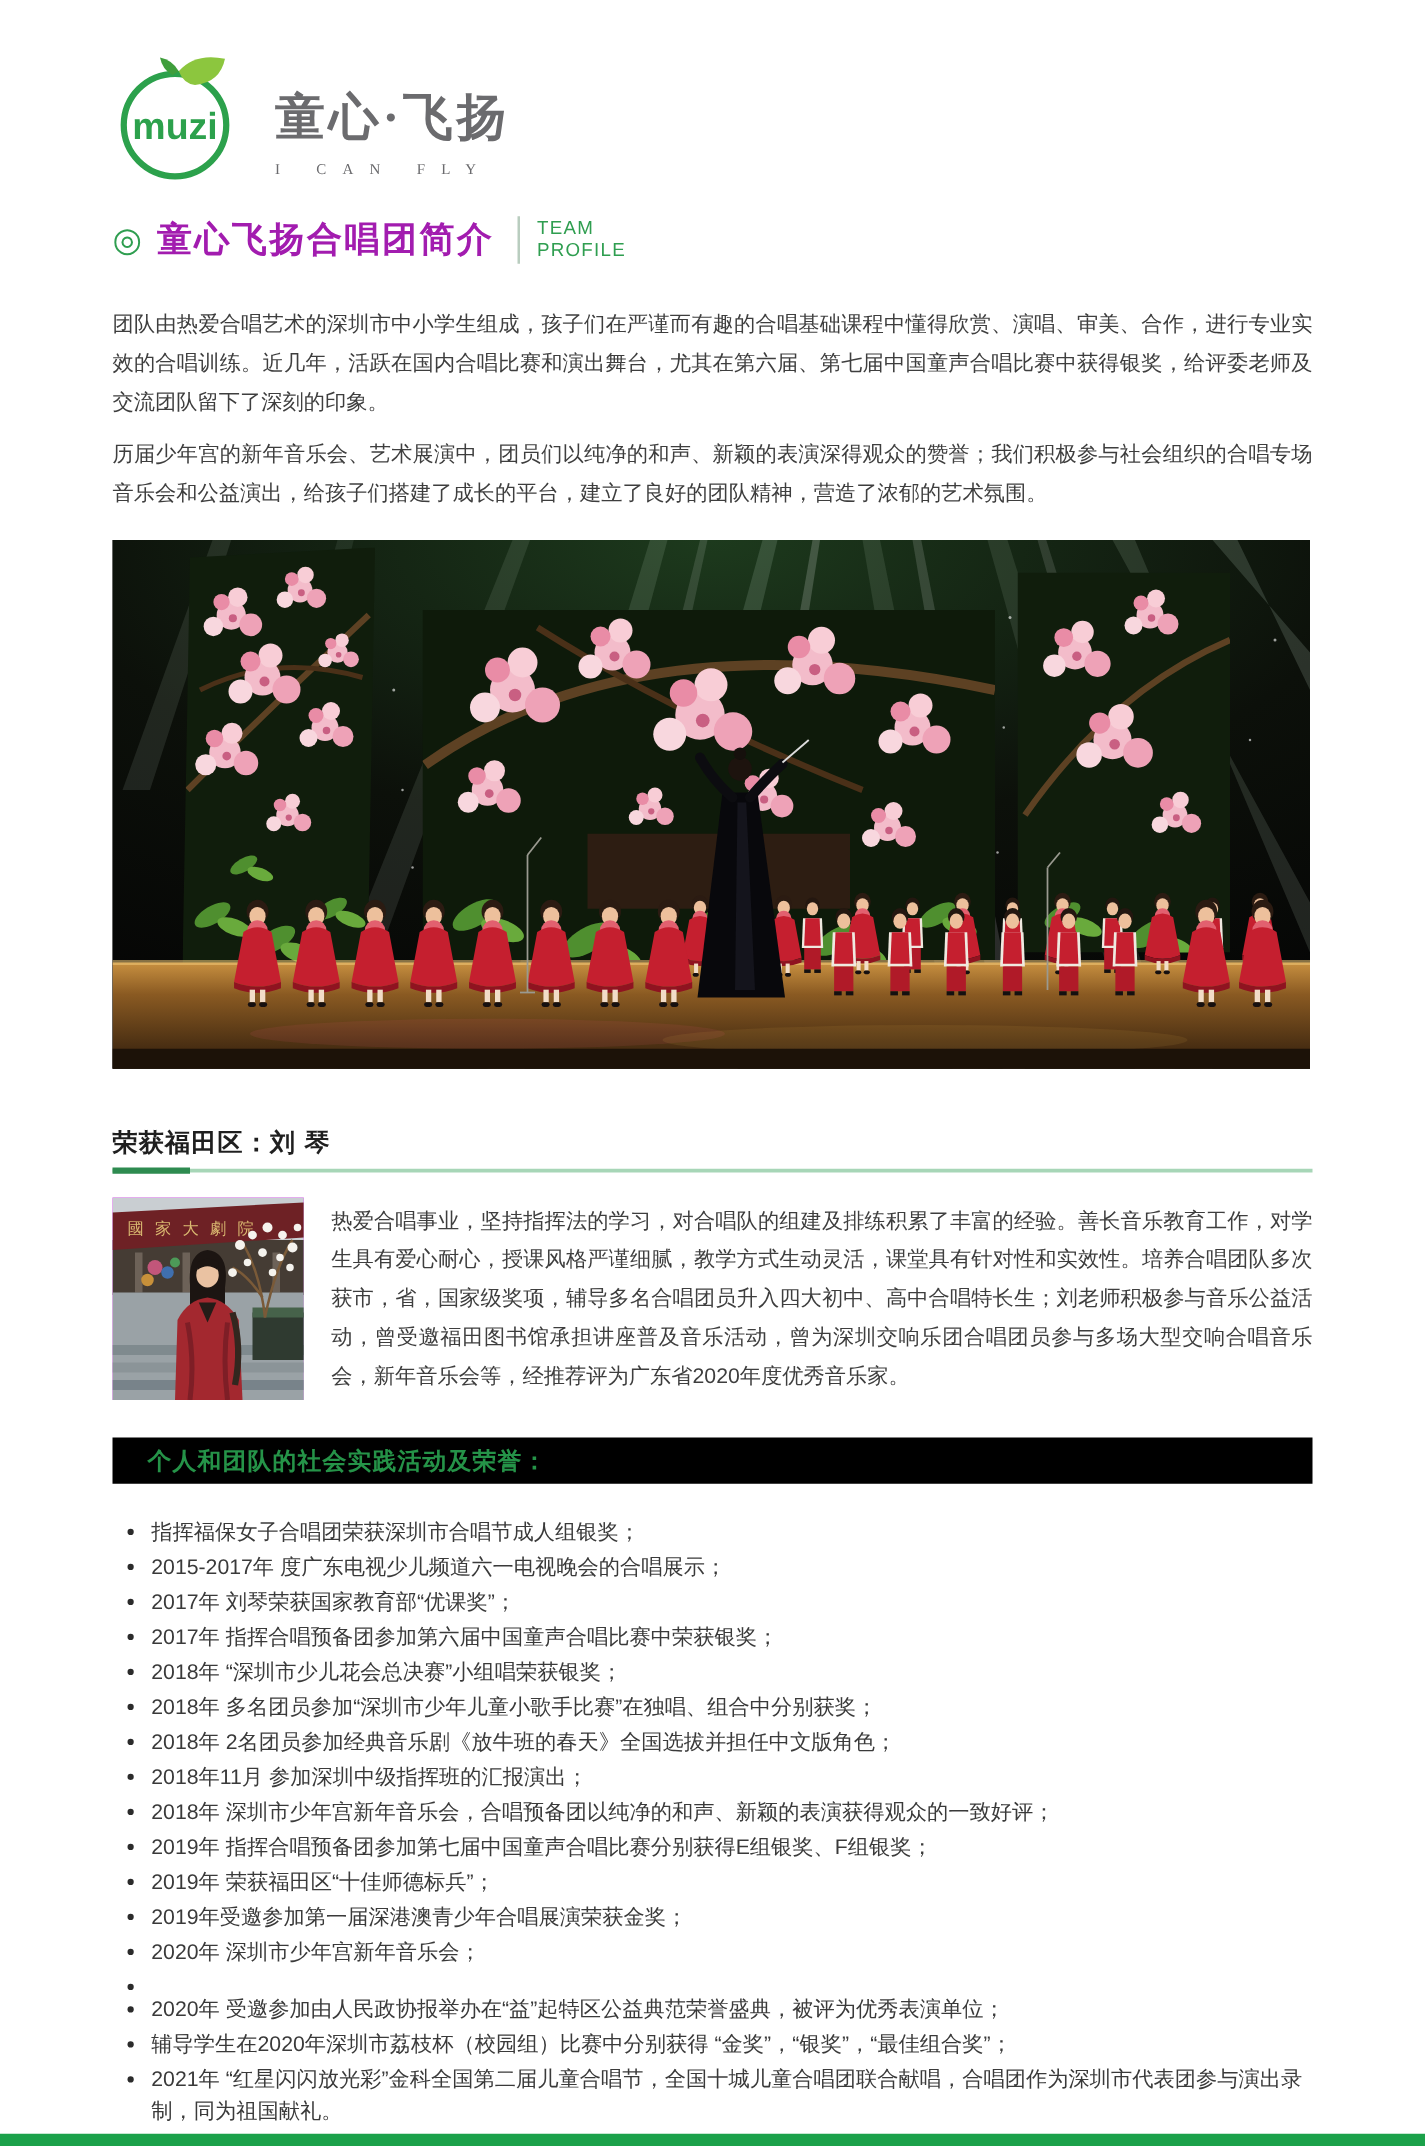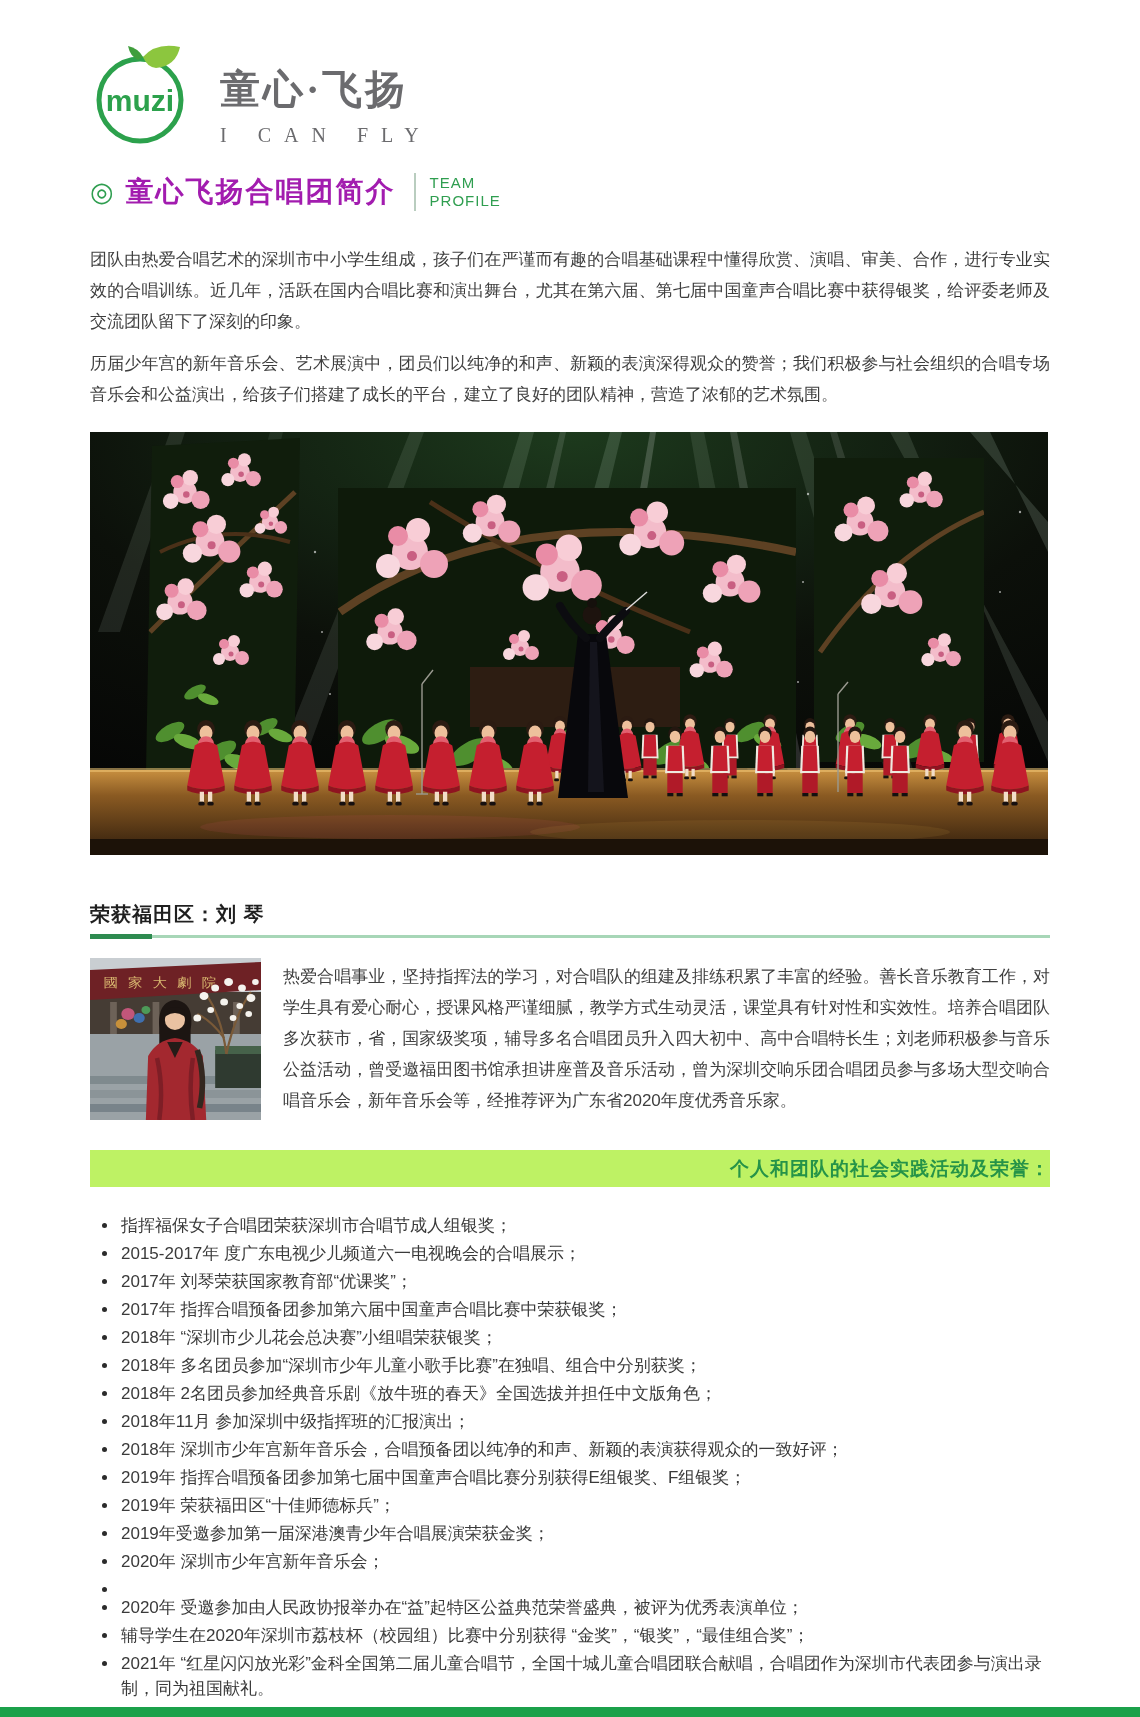--- a/index.html
+++ b/index.html
@@ -6,47 +6,47 @@
   html,body { background:#ffffff; }
   body { font-family:"Liberation Sans","DejaVu Sans",sans-serif; }
   .page { position:relative; width:1140px; height:1717px; margin:0 auto; background:#ffffff; overflow:hidden; }
   .content { padding:0 90px; }
 
   
   .logo-row { display:flex; align-items:center; margin:44px 0 0 0; height:102px; }
   .logo-mark { width:112px; height:100px; flex:0 0 auto; }
   .logo-names { margin-left:18px; padding-top:18px;font-family:Liberation Serif, serif; }
   .logo-cn { font-size:40px; font-weight:bold; color:#6b6b6e; letter-spacing:3px; }
-  .logo-en { font-size:20px; color:#6b6b6e; letter-spacing:13px; margin-top:7px; }
+  .logo-en { font-size:12px; color:#6b6b6e; letter-spacing:13px; margin-top:7px; }
 
   
   .title-row { display:flex; align-items:center; margin-top:22px; height:48px; }
   .marker { color:#2f9e50; font-size:27px; margin-right:12px; line-height:1; }
   .title-row h1 { color:#a21caf; font-size:28px; letter-spacing:2px; font-weight:bold; }
   .title-divider { width:2px; height:38px; background:#b9cdbf; margin:0 14px 0 18px; }
   .title-en { color:#2f9e50; font-size:15px; line-height:18px; letter-spacing:1px; }
 
   .para { margin-top:28px; font-size:17px; line-height:31px; color:#3e3e3e; text-align:justify; }
   .para + .para { margin-top:11px; }
 
   
   .stage-photo { margin-top:22px; width:958px; height:423px; background:#0b0a08; }
   .stage-photo svg { width:100%; height:100%; display:block; }
 
   
   .teacher-heading { margin-top:46px; font-size:20px; font-weight:bold; color:#1f1f1f; letter-spacing:1px; }
   .rule { position:relative; margin-top:7px; height:3px; background:#a7d6b7; }
   .rule::before { content:""; position:absolute; left:0; top:-1px; width:62px; height:5px; background:#2e8b50; }
   .teacher-row { display:flex; margin-top:20px; }
-  .teacher-photo { width:171px; height:162px; flex:0 0 auto; background:#d946ef; }
+  .teacher-photo { width:153px; height:162px; flex:0 0 auto; background:#d946ef; }
   .teacher-photo svg { width:100%; height:100%; display:block; }
   .teacher-bio { margin-left:22px; padding-top:3px; font-size:17px; line-height:31px; color:#3e3e3e; text-align:justify; }
 
   
-  .honors-bar { margin-top:30px; height:37px; background:#bef264; display:flex; align-items:center; padding-left:28px;justify-content:flex-end; }
+  .honors-bar { margin-top:30px; height:37px; background:#000000; display:flex; align-items:center; padding-left:28px; }
   .honors-bar span { color:#259348; font-size:19px; font-weight:bold; letter-spacing:1px; }
   .honors-list { list-style:none; margin-top:26px; padding-left:12px; }
   .honors-list li { display:flex; align-items:flex-start; font-size:17px; line-height:25px; color:#3a3a3a; margin-bottom:3px; }
   .honors-list .dot { flex:0 0 auto; width:5px; height:5px; border-radius:50%; background:#2b2b2b; margin:10px 14px 0 0; }
 
   .footer-bar { position:absolute; left:0; bottom:0; width:100%; height:10px; background:#1ba14a; }
 </style>
 </head>
 <body>
 

